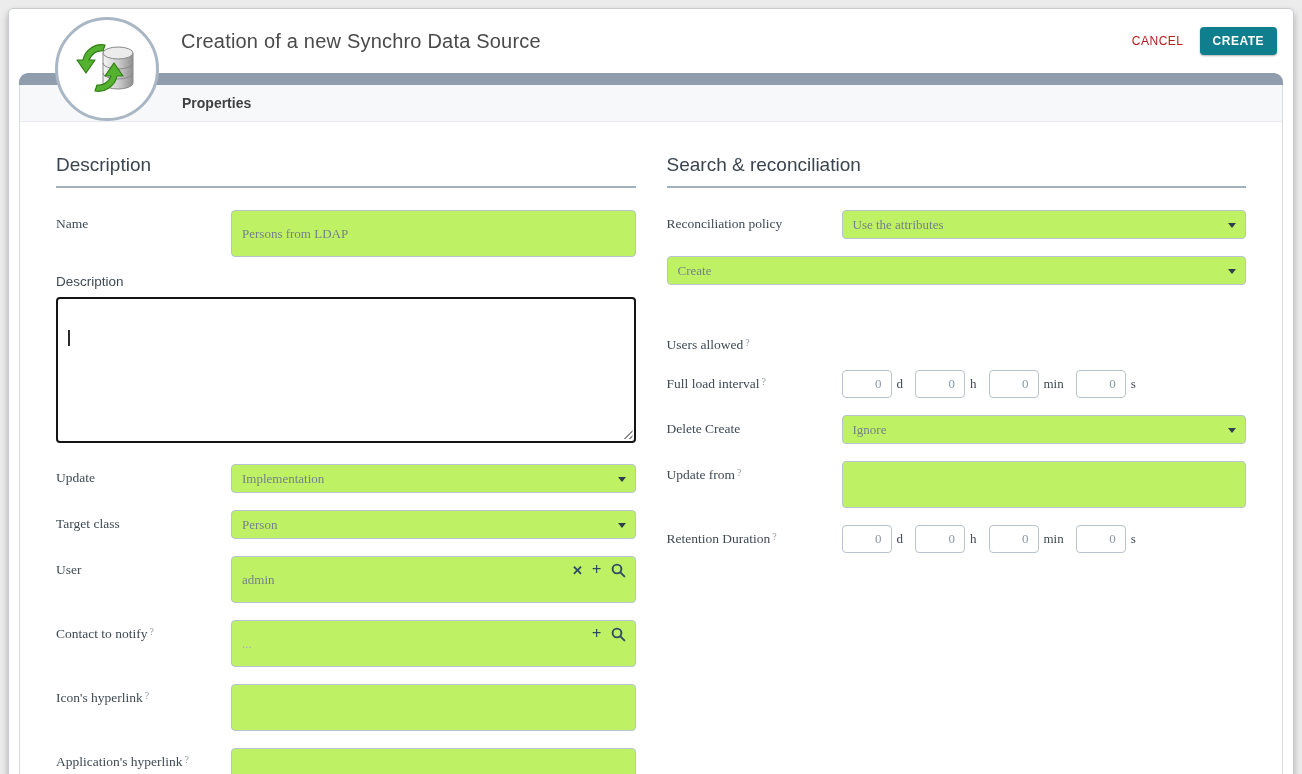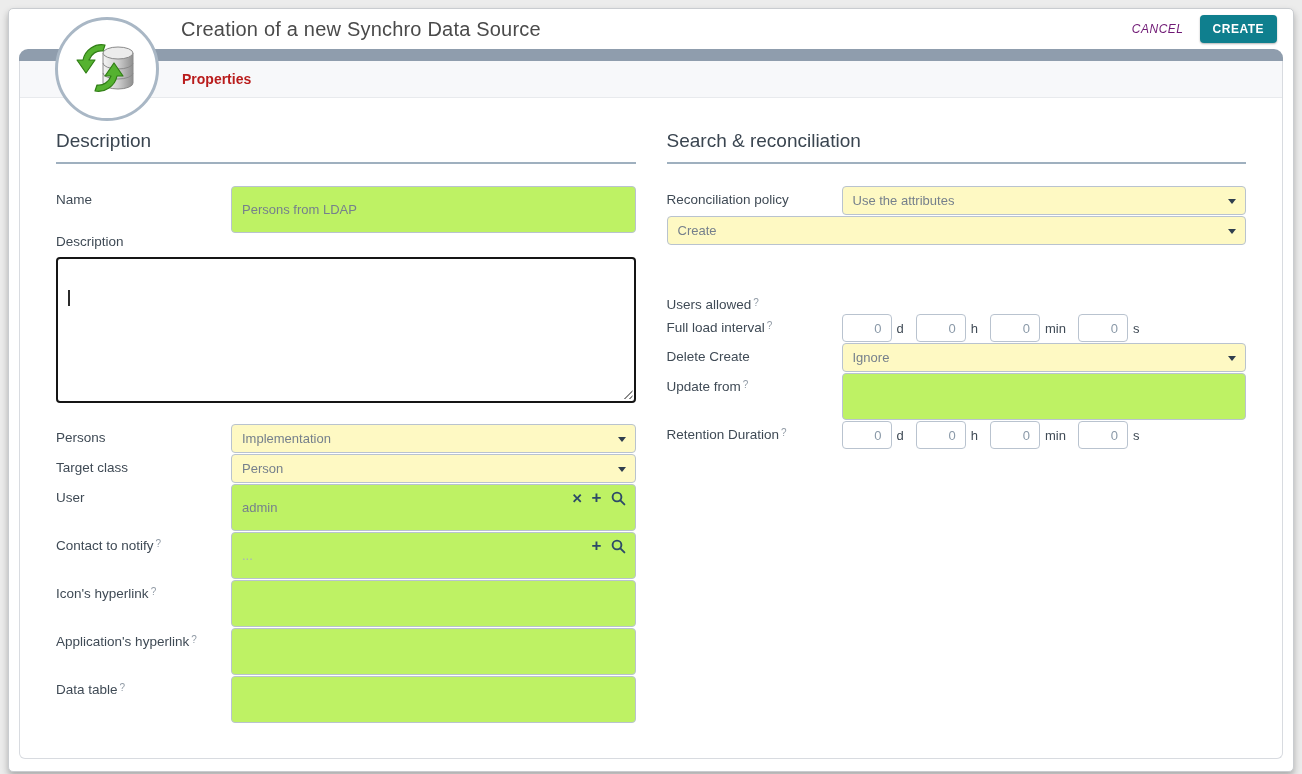--- a/index.html
+++ b/index.html
@@ -13,26 +13,26 @@
     position:relative;
     margin:8px 8px 0 8px;
     width:1286px; min-height:752px;
     background:#ffffff;
     border:1px solid #c9ccd0;
     border-radius:5px;
     box-shadow:0 4px 7px rgba(0,0,0,.28);
   }
   
   .card-header {
-    position:relative; height:40px;
+    position:relative; height:64px;
     display:flex; align-items:center;justify-content:space-between;
   }
   .page-title { margin-left:172px; font-size:20px; color:#4a4a4a; letter-spacing:.2px; }
   .header-actions { margin-left:auto; margin-right:16px; display:flex; align-items:center; gap:16px; }
-  .cancel-link { font-size:12px; color:#701a75; letter-spacing:.5px; cursor:pointer;font-style:italic; }
+  .cancel-link { font-size:12px; color:#b91c1c; letter-spacing:.5px; cursor:pointer; }
   .create-btn {
     background:#0f7f8e; color:#fff; font-size:12px; font-weight:bold; letter-spacing:.5px;
     padding:7px 13px; border:none; border-radius:4px; cursor:pointer;
     box-shadow:0 1px 2px rgba(0,0,0,.3); font-family:inherit;
   }
   
   .badge {
     position:absolute; left:46px; top:8px; z-index:5;
     width:104px; height:104px; border-radius:50%;
     background:#fff; border:3px solid #a9b7c5;
@@ -49,48 +49,48 @@
     border:1px solid #d8dbe0; border-top:none;
     border-radius:0 0 6px 6px;
     background:#fff;
   }
   .tabstrip {
     height:37px; background:#f7f8fa;
     border-bottom:1px solid #e8eaed;
     display:flex; align-items:center;
     padding-left:162px;
   }
-  .tab-label { font-size:14px; font-weight:bold; color:#b91c1c; cursor:pointer; }
+  .tab-label { font-size:14px; font-weight:bold; color:#404040; cursor:pointer; }
   
   .panel-content { padding:32px 36px 34px 36px; display:flex; gap:31px; }
   .col { flex:1; min-width:0; }
   .section-title {
     font-size:19px; font-weight:400; color:#3a4550;
     padding-bottom:10px; margin:0 0 22px 0;
     border-bottom:2px solid #9fb0bf;
   }
   .section + .section { margin-top:46px; }
-  .row { display:flex; margin-bottom:1px; }
+  .row { display:flex; margin-bottom:17px;font-family:Liberation Serif, serif; }
   .lbl {
     width:175px; flex:none; font-size:13.5px; color:#3f4a55;
     padding-top:6px; line-height:1.2;
   }
   .help { color:#909aa5; font-size:10px; margin-left:2px; vertical-align:top; }
   .ctl { flex:1; min-width:0; position:relative; }
   .txt {
     width:100%; height:47px;
     border:1px solid #b9c3cf; border-radius:4px;
     padding:0 10px; font-size:13px; color:#76808c;
     font-family:inherit; background:#bef264; outline:none;
   }
   .txt::placeholder { color:#a9b2bc; }
   
   .select {
     position:relative; height:29px;
-    border:1px solid #b9c3cf; border-radius:4px; background:#fef9c3;
+    border:1px solid #b9c3cf; border-radius:4px; background:#bef264;
     display:flex; align-items:center;
     padding:0 26px 0 10px; font-size:13px; color:#76808c; cursor:pointer;
   }
   .caret {
     position:absolute; right:9px; top:50%; margin-top:-2px;
     width:0; height:0;
     border-left:4.5px solid transparent; border-right:4.5px solid transparent;
     border-top:5.5px solid #2f3e4e;
   }
   
@@ -185,21 +185,21 @@
           <div>
             <div class="desc-label">Description</div>
             <div class="ta-wrap">
               <textarea class="desc-ta" style=""></textarea>
               <div class="fake-caret"></div>
               <div class="resize-grip"></div>
             </div>
           </div>
 
           <div class="row">
-            <div class="lbl"><span>Persons</span></div>
+            <div class="lbl"><span>Update</span></div>
             <div class="ctl">
               <div class="select">
                 <span>Implementation</span>
                 <span class="caret"></span>
               </div>
             </div>
           </div>
 
           <div class="row">
             <div class="lbl"><span>Target class</span></div>

